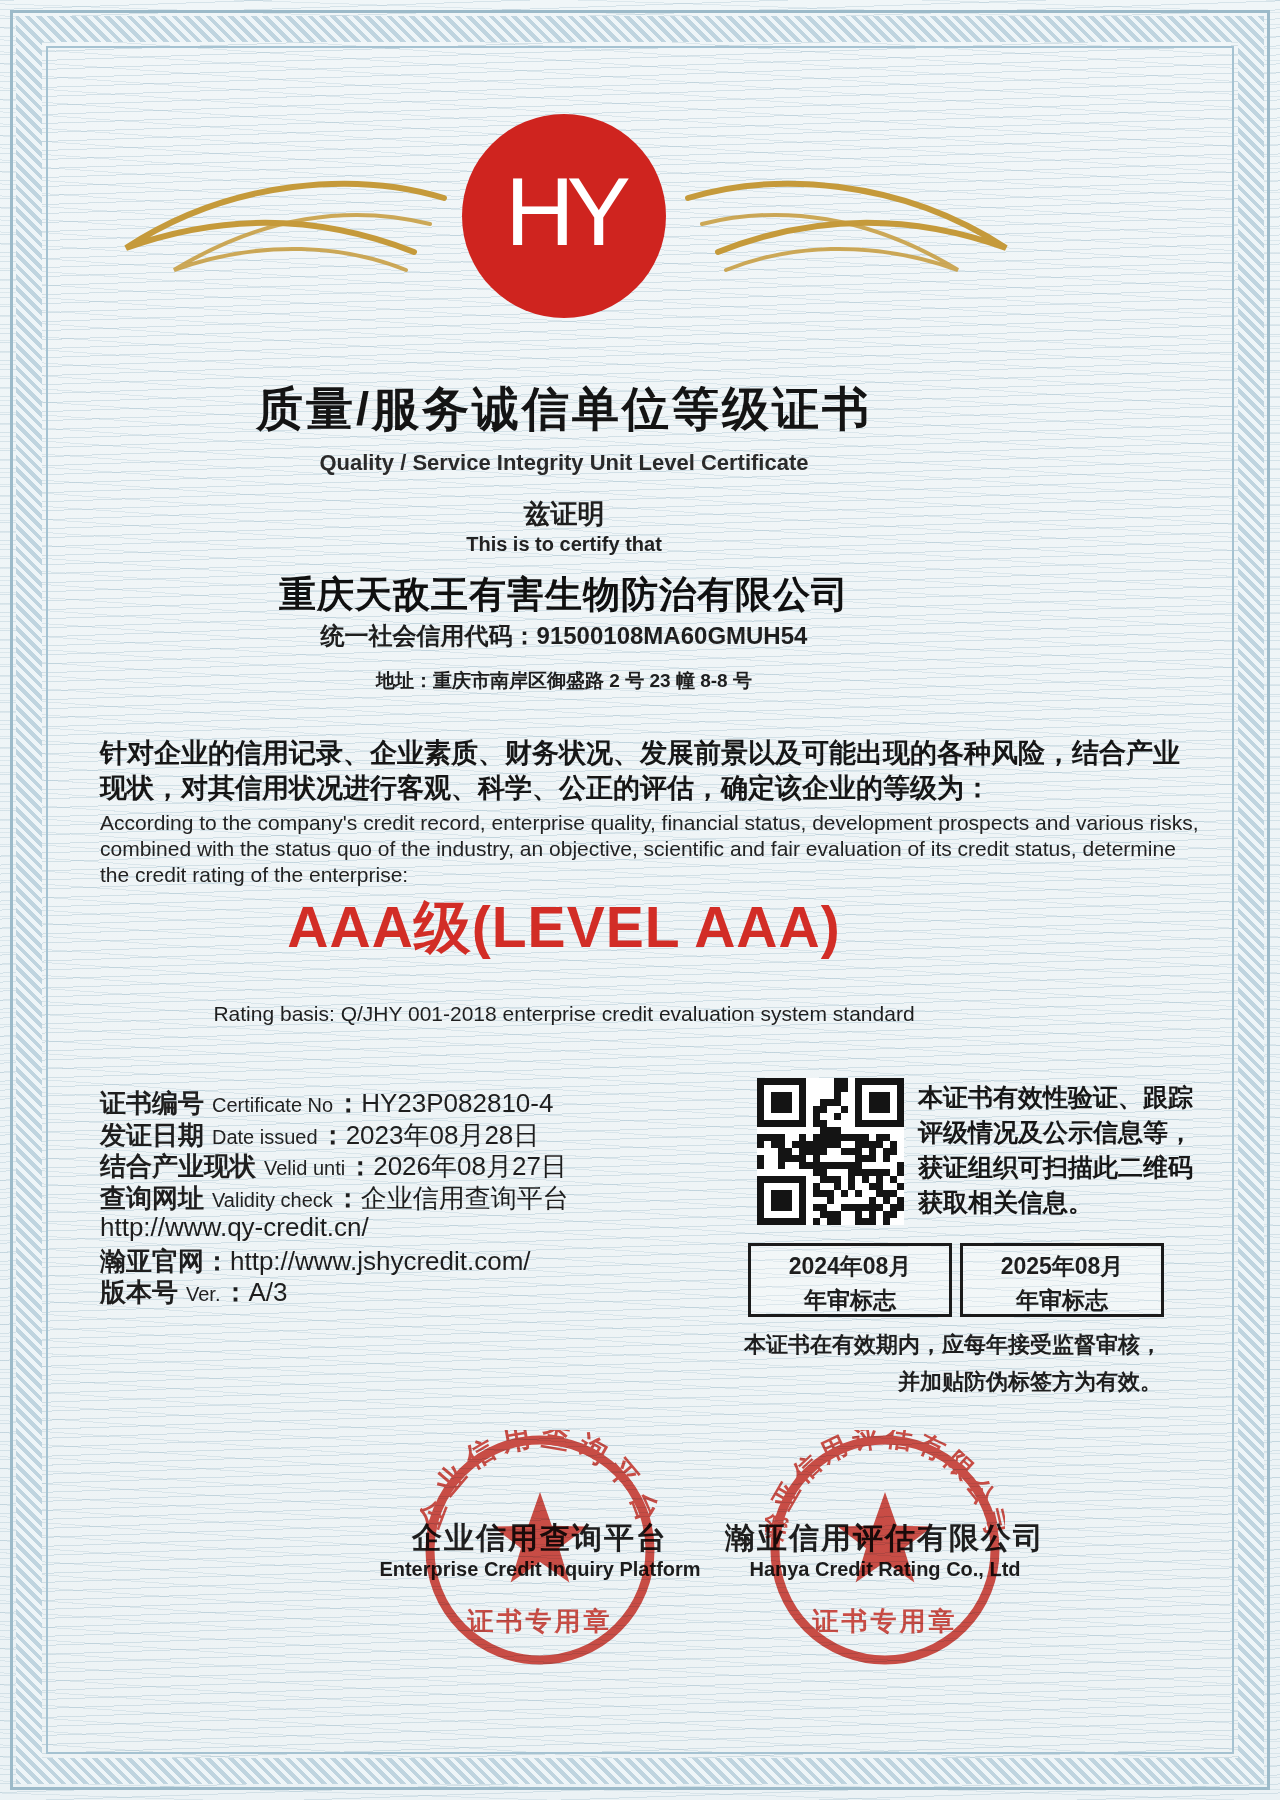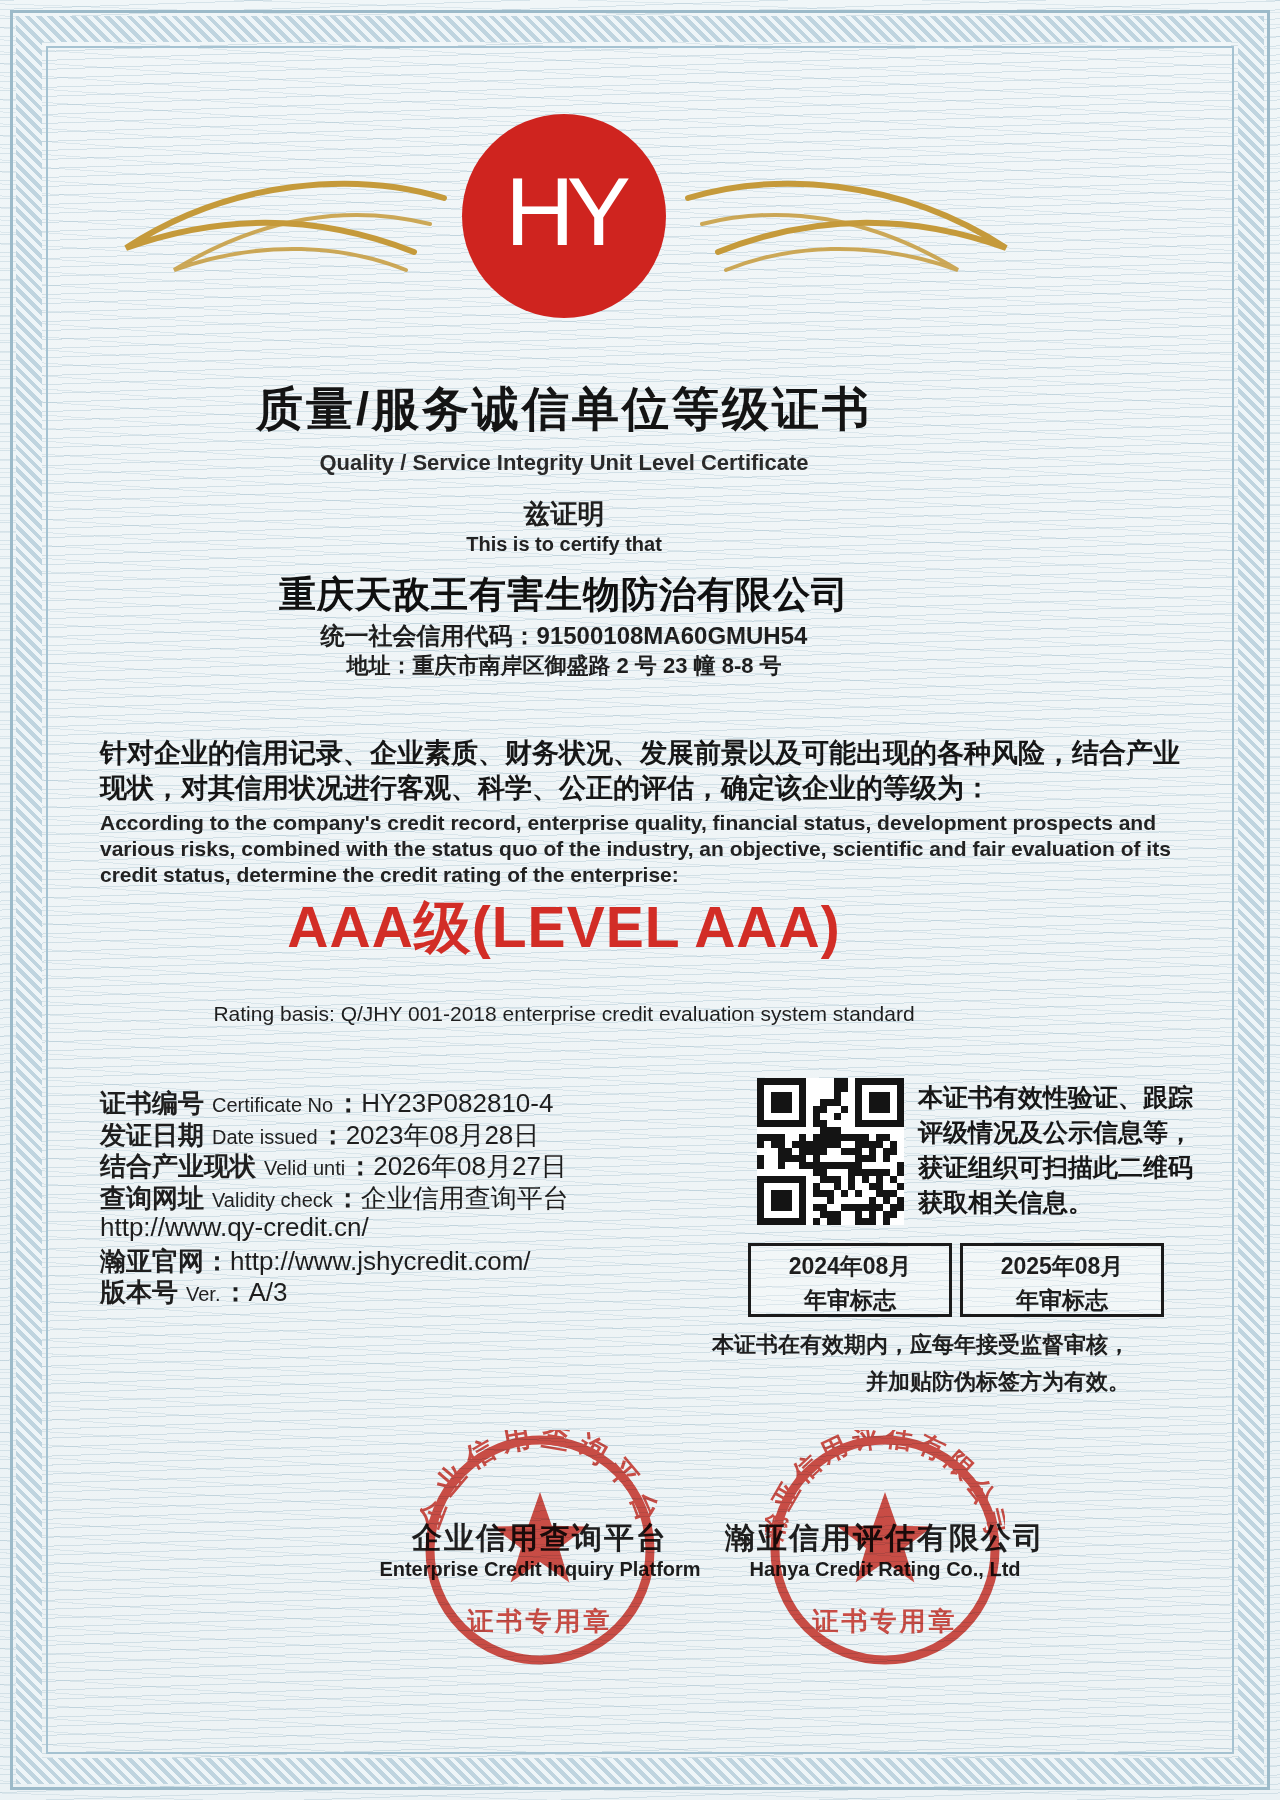--- a/index.html
+++ b/index.html
@@ -38,26 +38,26 @@
   .flourish.left{left:118px;}
   .flourish.right{left:684px;transform:scaleX(-1);}
 
   .cline{position:absolute;left:0;width:1128px;text-align:center;z-index:5;}
   .title-zh{top:378px;font-size:47px;font-weight:800;letter-spacing:3px;color:#141414;}
   .title-en{top:450px;font-size:22px;font-weight:600;color:#2a2a2a;}
   .certify-zh{top:496px;font-size:27px;font-weight:600;}
   .certify-en{top:533px;font-size:20px;font-weight:600;color:#222;}
   .company{top:570px;font-size:37px;font-weight:900;letter-spacing:1px;color:#101010;}
   .credit-code{top:620px;font-size:24px;font-weight:600;}
-  .address{top:651px;font-size:22px;font-weight:600;}
+  .address{top:668px;font-size:19px;font-weight:600;}
 
   .body-zh{position:absolute;left:100px;top:736px;width:1092px;font-size:27px;
     line-height:35px;font-weight:600;color:#161616;z-index:5;}
   .body-en{position:absolute;left:100px;top:810px;width:1100px;font-size:21px;
-    line-height:26px;font-weight:700;color:#222;z-index:5;}
+    line-height:26px;font-weight:400;color:#222;z-index:5;}
 
   .aaa{top:890px;font-size:57px;font-weight:900;color:#d22d26;letter-spacing:1px;}
   .basis-zh{top:972px;font-size:22px;font-weight:600;}
   .basis-en{top:1002px;font-size:21px;font-weight:500;}
 
   .details{position:absolute;left:100px;top:1086px;width:600px;z-index:5;}
   .d-row{height:31.5px;display:flex;align-items:baseline;white-space:nowrap;}
   .d-zh{font-size:26px;font-weight:600;}
   .d-en{font-size:20px;font-weight:500;margin:0 2px 0 8px;color:#222;}
   .d-val{font-size:26px;font-weight:500;}
@@ -70,21 +70,21 @@
 
   .qr-note{position:absolute;left:918px;top:1080px;width:296px;font-size:25px;
     line-height:35px;font-weight:600;color:#171717;z-index:5;}
 
   .annual-box{position:absolute;top:1243px;width:198px;height:68px;border:3px solid #1b1b1b;
     text-align:center;z-index:5;background:rgba(255,255,255,.25);}
   .annual-box.b1{left:748px;} .annual-box.b2{left:960px;}
   .annual-period{font-size:23px;font-weight:600;margin-top:5px;}
   .annual-label{font-size:23px;font-weight:600;margin-top:3px;}
 
-  .supervision{position:absolute;left:702px;top:1326px;width:428px;text-align:right;
+  .supervision{position:absolute;left:734px;top:1326px;width:428px;text-align:right;
     font-size:22px;font-weight:600;line-height:37px;z-index:5;}
 
   .issuer{position:absolute;width:400px;text-align:center;z-index:6;}
   .issuer.l{left:340px;} .issuer.r{left:685px;}
   .issuer-zh{position:absolute;top:1518px;left:0;width:400px;font-size:30px;font-weight:800;letter-spacing:2px;}
   .issuer-en{position:absolute;top:1558px;left:0;width:400px;font-size:20px;font-weight:600;color:#1c1c1c;}
 
   .stamp{position:absolute;top:1430px;width:240px;height:240px;z-index:7;
     mix-blend-mode:multiply;opacity:.88;}
   .stamp.l{left:420px;} .stamp.r{left:765px;}

